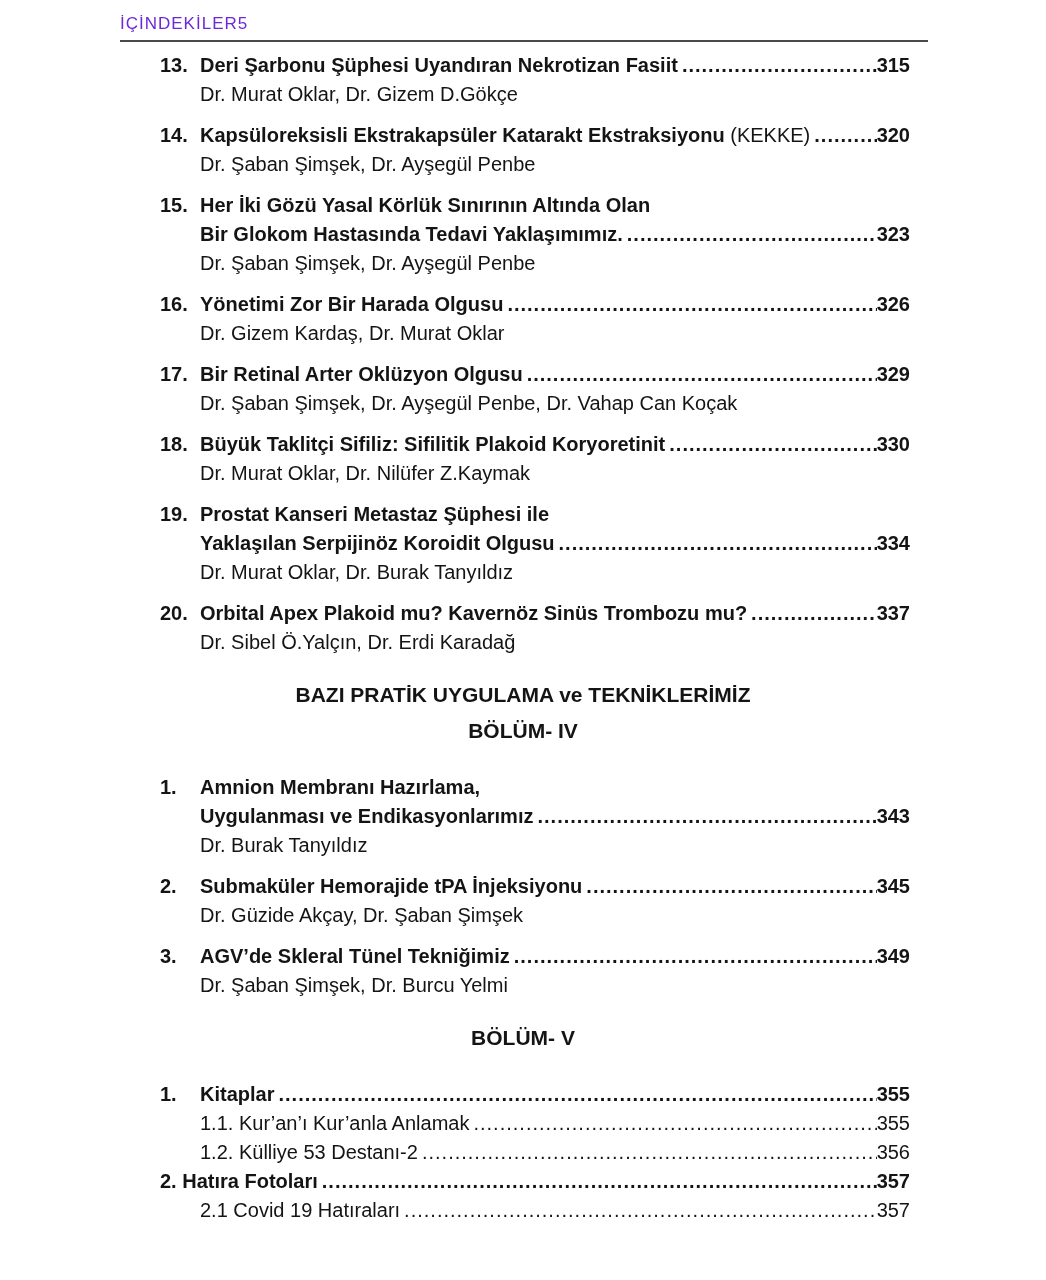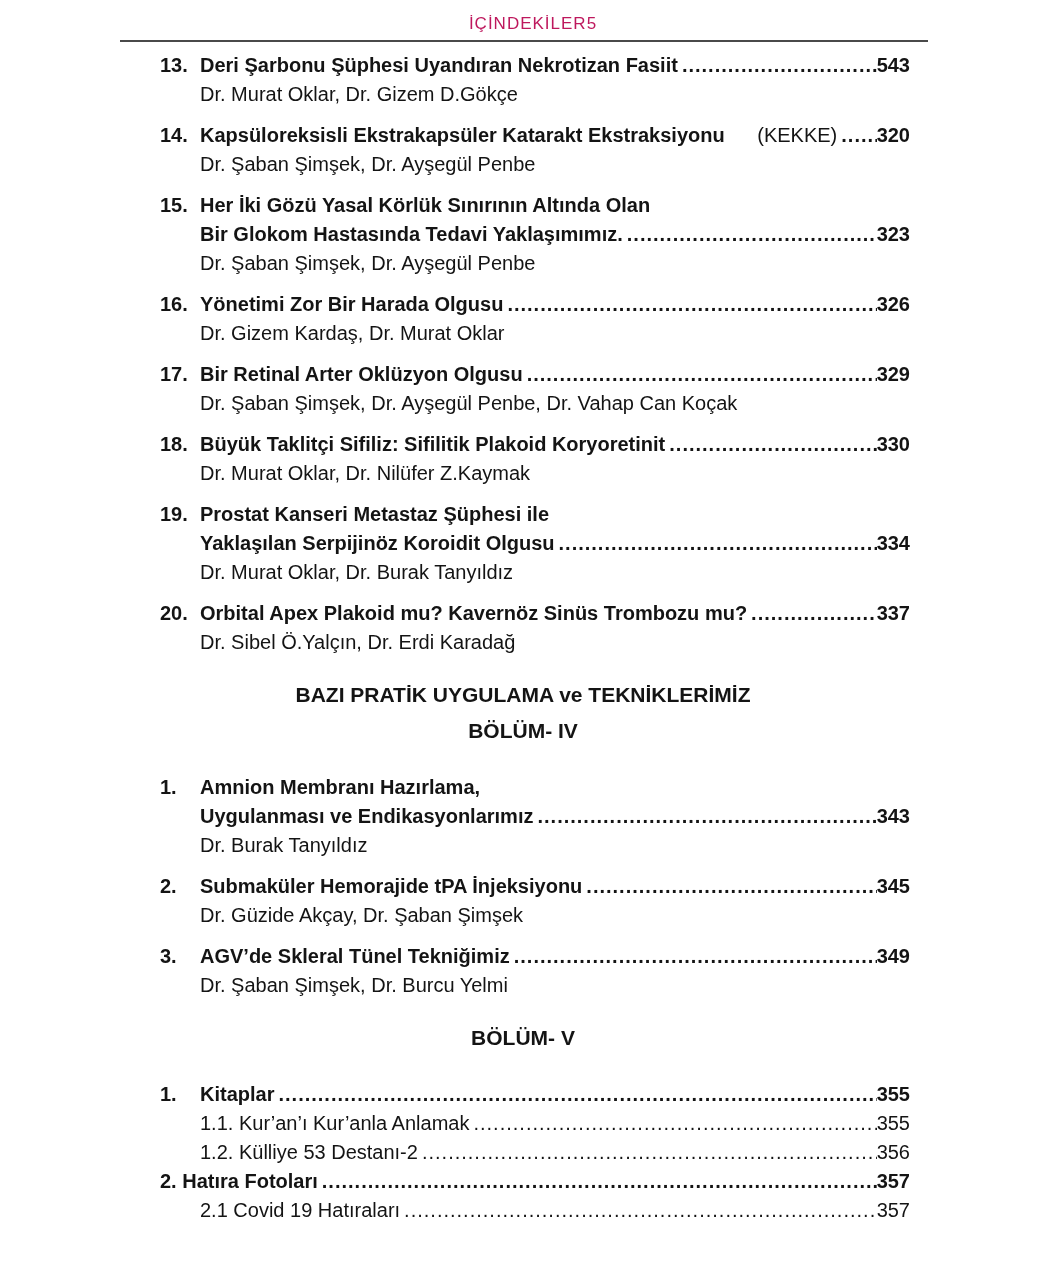--- a/index.html
+++ b/index.html
@@ -5,42 +5,42 @@
   * { box-sizing: border-box; }
   html, body { margin: 0; padding: 0; }
   body {
     width: 1046px; height: 1280px;
     background: #ffffff;
     color: #141414;
     font-family: "Liberation Sans", sans-serif;
     overflow: hidden;
   }
   .page-header {
-    display: flex; justify-content: center; align-items: flex-end;
+    display: flex; justify-content: flex-start; align-items: flex-end;
     margin: 14px 101px 0 120px;
-    font-size: 17px; letter-spacing: 1px; color: #be185d;
+    font-size: 17px; letter-spacing: 1px; color: #6d28d9;
   }
   .hdr-page { letter-spacing: 0; }
   .rule {
     border: none; border-top: 2px solid #4a4a4a;
     margin: 6px 118px 0 120px; height: 0;
   }
   .toc-body {
     margin: 0 136px 0 160px;
     padding-top: 9px;
     font-size: 20px; line-height: 29px;
   }
   .entry { margin-bottom: 12px; }
   .entry-row { display: flex; }
   .num { flex: 0 0 40px; font-weight: bold; }
   .entry-body { flex: 1 1 0; min-width: 0; }
   .toc-line { display: flex; align-items: center; }
   .toc-line.bold { font-weight: bold; }
   .line-text { flex: 0 1 auto; white-space: nowrap; }
-  .line-tail { font-weight: normal; white-space: pre; margin-left: 27px; }
+  .line-tail { font-weight: normal; white-space: pre; }
   .leader {
     flex: 1 1 0; min-width: 8px;
     overflow: hidden; white-space: nowrap;
     letter-spacing: 1px;
     padding: 0 3px 0 4px;
   }
   .page-ref { white-space: nowrap; }
   .authors { font-weight: normal; }
   .chapter {
     text-align: center; font-weight: bold;
@@ -58,21 +58,21 @@
   </div>
   <div class="rule"></div>
   <div class="toc-body">
       <div class="entry">
         <div class="entry-row">
           <span class="num">13.</span>
           <div class="entry-body">
             <div class="toc-line bold">
               <span class="line-text">Deri Şarbonu Şüphesi Uyandıran Nekrotizan Fasiit</span>
               <span class="leader">....................................................................................................................................................................................................................................................................</span>
-              <span class="page-ref">543</span>
+              <span class="page-ref">315</span>
             </div>
             <div class="authors">Dr. Murat Oklar, Dr. Gizem D.Gökçe</div>
           </div>
         </div>
       </div>
       <div class="entry">
         <div class="entry-row">
           <span class="num">14.</span>
           <div class="entry-body">
             <div class="toc-line bold">

